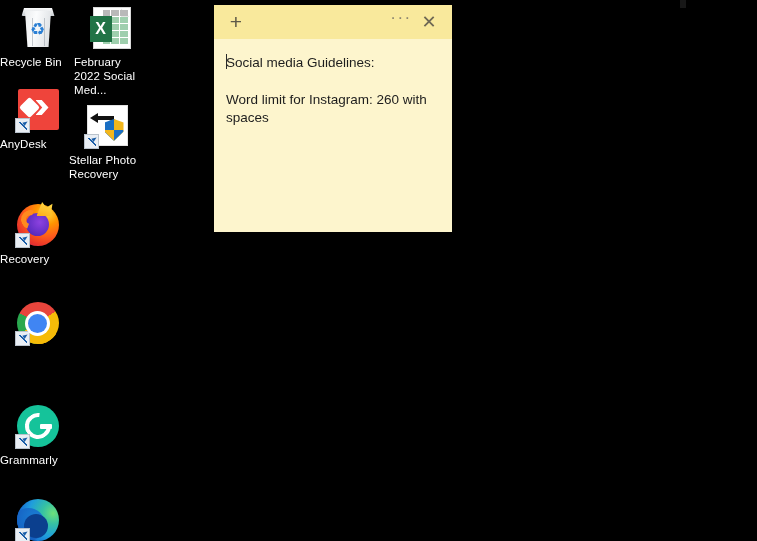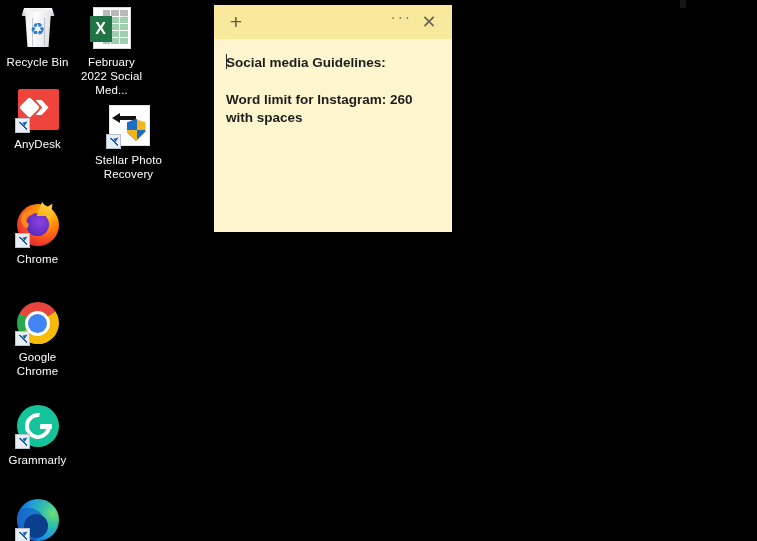--- a/index.html
+++ b/index.html
@@ -36,21 +36,20 @@
     position: relative;
     width: 46px;
     height: 46px;
     margin-bottom: 4px;
   }
 
   .icon-label {
     font-size: 11.5px;
     line-height: 14px;
     color: #ffffff;
-    text-align: center;
     width: 75px;
     word-wrap: break-word;
     letter-spacing: 0.1px;
   }
 
   
   .shortcut-badge {
     position: absolute;
     left: 0;
     bottom: 0;
@@ -408,21 +407,20 @@
     height: 26px;
     font-size: 18px;
     font-weight: 300;
     color: #6f6854;
   }
 
   #note-body {
     flex: 1 1 auto;
     padding: 15px 14px 22px 12px;
     position: relative;
-    font-weight: bold;
   }
 
   .note-caret {
     display: inline-block;
     width: 1px;
     height: 15px;
     background: #2a2a2a;
     vertical-align: -2px;
     margin-right: -1px;
   }
@@ -494,51 +492,50 @@
   <div class="icon-cell" style="left:0px; top:87px;">
     <div class="icon-art">
       <div class="ad-box"></div>
       <div class="ad-diamond"></div>
       <div class="ad-chev"></div>
       <div class="shortcut-badge"></div>
     </div>
     <div class="icon-label">AnyDesk</div>
   </div>
 
-  <div class="icon-cell" style="left:91px; top:103px;">
+  <div class="icon-cell" style="left:69px; top:103px;">
     <div class="icon-art">
       <div class="sp-box"></div>
       <div class="sp-arrow-curve"></div>
       <div class="sp-arrow-bar"></div>
       <div class="sp-arrow-head"></div>
       <div class="sp-shield"></div>
       <div class="shortcut-badge"></div>
     </div>
     <div class="icon-label">Stellar Photo Recovery</div>
   </div>
 
   <div class="icon-cell" style="left:0px; top:202px;">
     <div class="icon-art">
       <div class="ff-outer"></div>
       <div class="ff-inner"></div>
       <div class="ff-hook"></div>
       <div class="ff-flame"></div>
       <div class="shortcut-badge"></div>
     </div>
-    <div class="icon-label">Chrome</div>
+    <div class="icon-label">Recovery</div>
   </div>
 
   <div class="icon-cell" style="left:0px; top:300px;">
     <div class="icon-art">
       <div class="cr-outer"></div>
       <div class="cr-white"></div>
       <div class="cr-blue"></div>
       <div class="shortcut-badge"></div>
     </div>
-    <div class="icon-label">Google Chrome</div>
   </div>
 
   <div class="icon-cell" style="left:0px; top:403px;">
     <div class="icon-art">
       <div class="gr-circle"></div>
       <div class="gr-ring"></div>
       <div class="gr-stem"></div>
       <div class="shortcut-badge"></div>
     </div>
     <div class="icon-label">Grammarly</div>

